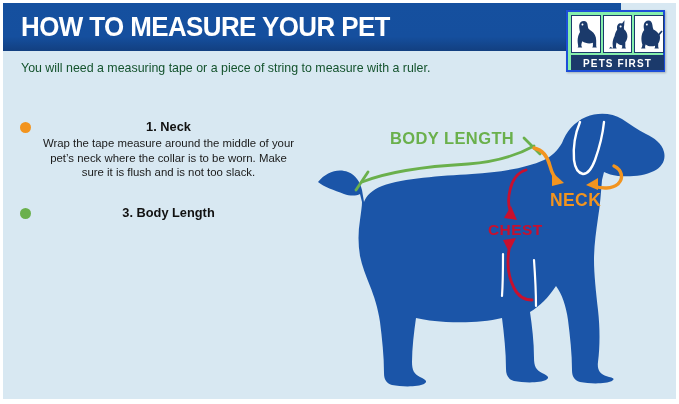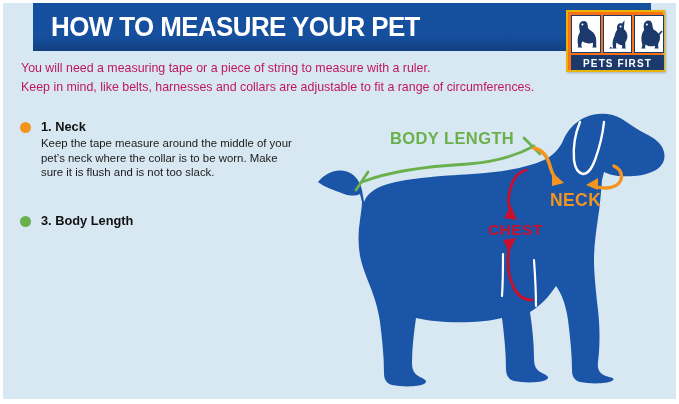--- a/index.html
+++ b/index.html
@@ -34,21 +34,20 @@
   
   #header-banner {
     position: absolute;
     left: 3px;
     top: 3px;
     width: 618px;
     height: 48px;
     background: #1a52a0;
     background: linear-gradient(180deg, #15509f 0%, #154f9e 70%, #123f80 100%);
     z-index: 5;
-    margin-left: 30px;
   }
   #header-title {
     position: absolute;
     left: 18px;
     top: 9px;
     color: #ffffff;
     font-family: "Liberation Sans", sans-serif;
     font-size: 27px;
     font-weight: bold;
     letter-spacing: -0.6px;
@@ -57,22 +56,22 @@
     transform: scaleX(0.96);
     transform-origin: left center;
   }
   
   #logo {
     position: absolute;
     left: 566px;
     top: 10px;
     width: 99px;
     height: 62px;
-    background: #f97316;
-    border: 2px solid #eab308;
+    background: #86efac;
+    border: 2px solid #1d4ed8;
     box-sizing: border-box;
     z-index: 8;
     box-shadow: 1px 1px 2px rgba(0,0,0,0.25);
   }
   #logo-boxes {
     position: absolute;
     left: 3px;
     top: 3px;
     width: 93px;
     height: 38px;
@@ -104,37 +103,38 @@
     line-height: 15px;
     border: 1px solid #1b3a6b;
     box-sizing: border-box;
   }
   
   #intro {
     position: absolute;
     left: 21px;
     top: 59px;
     width: 545px;
-    color: #be185d;
+    color: #14532d;
     font-family: "Liberation Sans", sans-serif;
     font-size: 12.4px;
     line-height: 19px;
   }
   #intro div { white-space: nowrap; }
   
   #steps {
     position: absolute;
     left: 18px;
     top: 118px;
     width: 278px;
   }
   .step {
     position: relative;
     margin-bottom: 14px;
     padding-left: 23px;
+    text-align: center;
   }
   .step-bullet {
     position: absolute;
     left: 2px;
     top: 4px;
     width: 11px;
     height: 11px;
     border-radius: 50%;
   }
   .step-title {
@@ -192,33 +192,32 @@
         <svg width="30" height="36" viewBox="0 0 30 36">
           <path fill="#1b3a6b" d="M13.6 4.4 C11 4.4 9.2 6.2 8.8 8.8 C8.5 10.8 8.8 12.6 9.2 14 C7.4 16.2 6.4 19.2 6.4 22.6 C6.4 25 6.8 27 7.4 28.6 L7 31 L6 32.6 L10.4 32.6 L10 31 L10.6 28.4 C12.2 29.6 14.2 30.3 16.4 30.3 C17.8 30.3 19 30.1 20 29.7 L20 31.2 L19.4 32.6 L23.8 32.6 L23.2 31.1 L23.2 27.6 C24.4 25.8 25 23.6 25 21.4 C25 20.6 24.9 19.8 24.7 19 L27.6 15.6 L26.4 14.6 L23.4 17.8 C22.2 15.8 20.4 14.4 18.4 13.6 C17.8 12.2 17.6 10.6 17.4 9 C17.1 6.4 15.8 4.4 13.6 4.4 Z M11.8 7.4 C12.4 7.4 12.8 7.8 12.8 8.4 C12.8 9 12.4 9.4 11.8 9.4 C11.3 9.4 10.9 9 10.9 8.4 C10.9 7.8 11.3 7.4 11.8 7.4 Z"></path>
         </svg>
       </div>
     </div>
     <div id="logo-wordmark">PETS FIRST</div>
   </div>
 
   <div id="intro">
     <div>You will need a measuring tape or a piece of string to measure with a ruler.</div>
-    <div>Keep in mind, like belts, harnesses and collars are adjustable to fit a range of circumferences.</div>
   </div>
 
   <div id="steps">
 
     <div class="step">
       <span class="step-bullet" style="background:#f2941f"></span>
       <div class="step-title">1. Neck</div>
-      <div class="step-desc">Keep the tape measure around the middle of your pet’s neck where the collar is to be worn. Make sure it is flush and is not too slack.</div>
+      <div class="step-desc">Wrap the tape measure around the middle of your pet’s neck where the collar is to be worn. Make sure it is flush and is not too slack.</div>
     </div>
 
 
-    <div class="step" style="margin-top:32px">
+    <div class="step" style="margin-top:24px">
       <span class="step-bullet" style="background:#6ab04c"></span>
       <div class="step-title">3. Body Length</div>
     </div>
 
   </div>
 
   <div id="illustration">
     <svg width="380" height="290" viewBox="0 0 380 290">
 
       <g>

